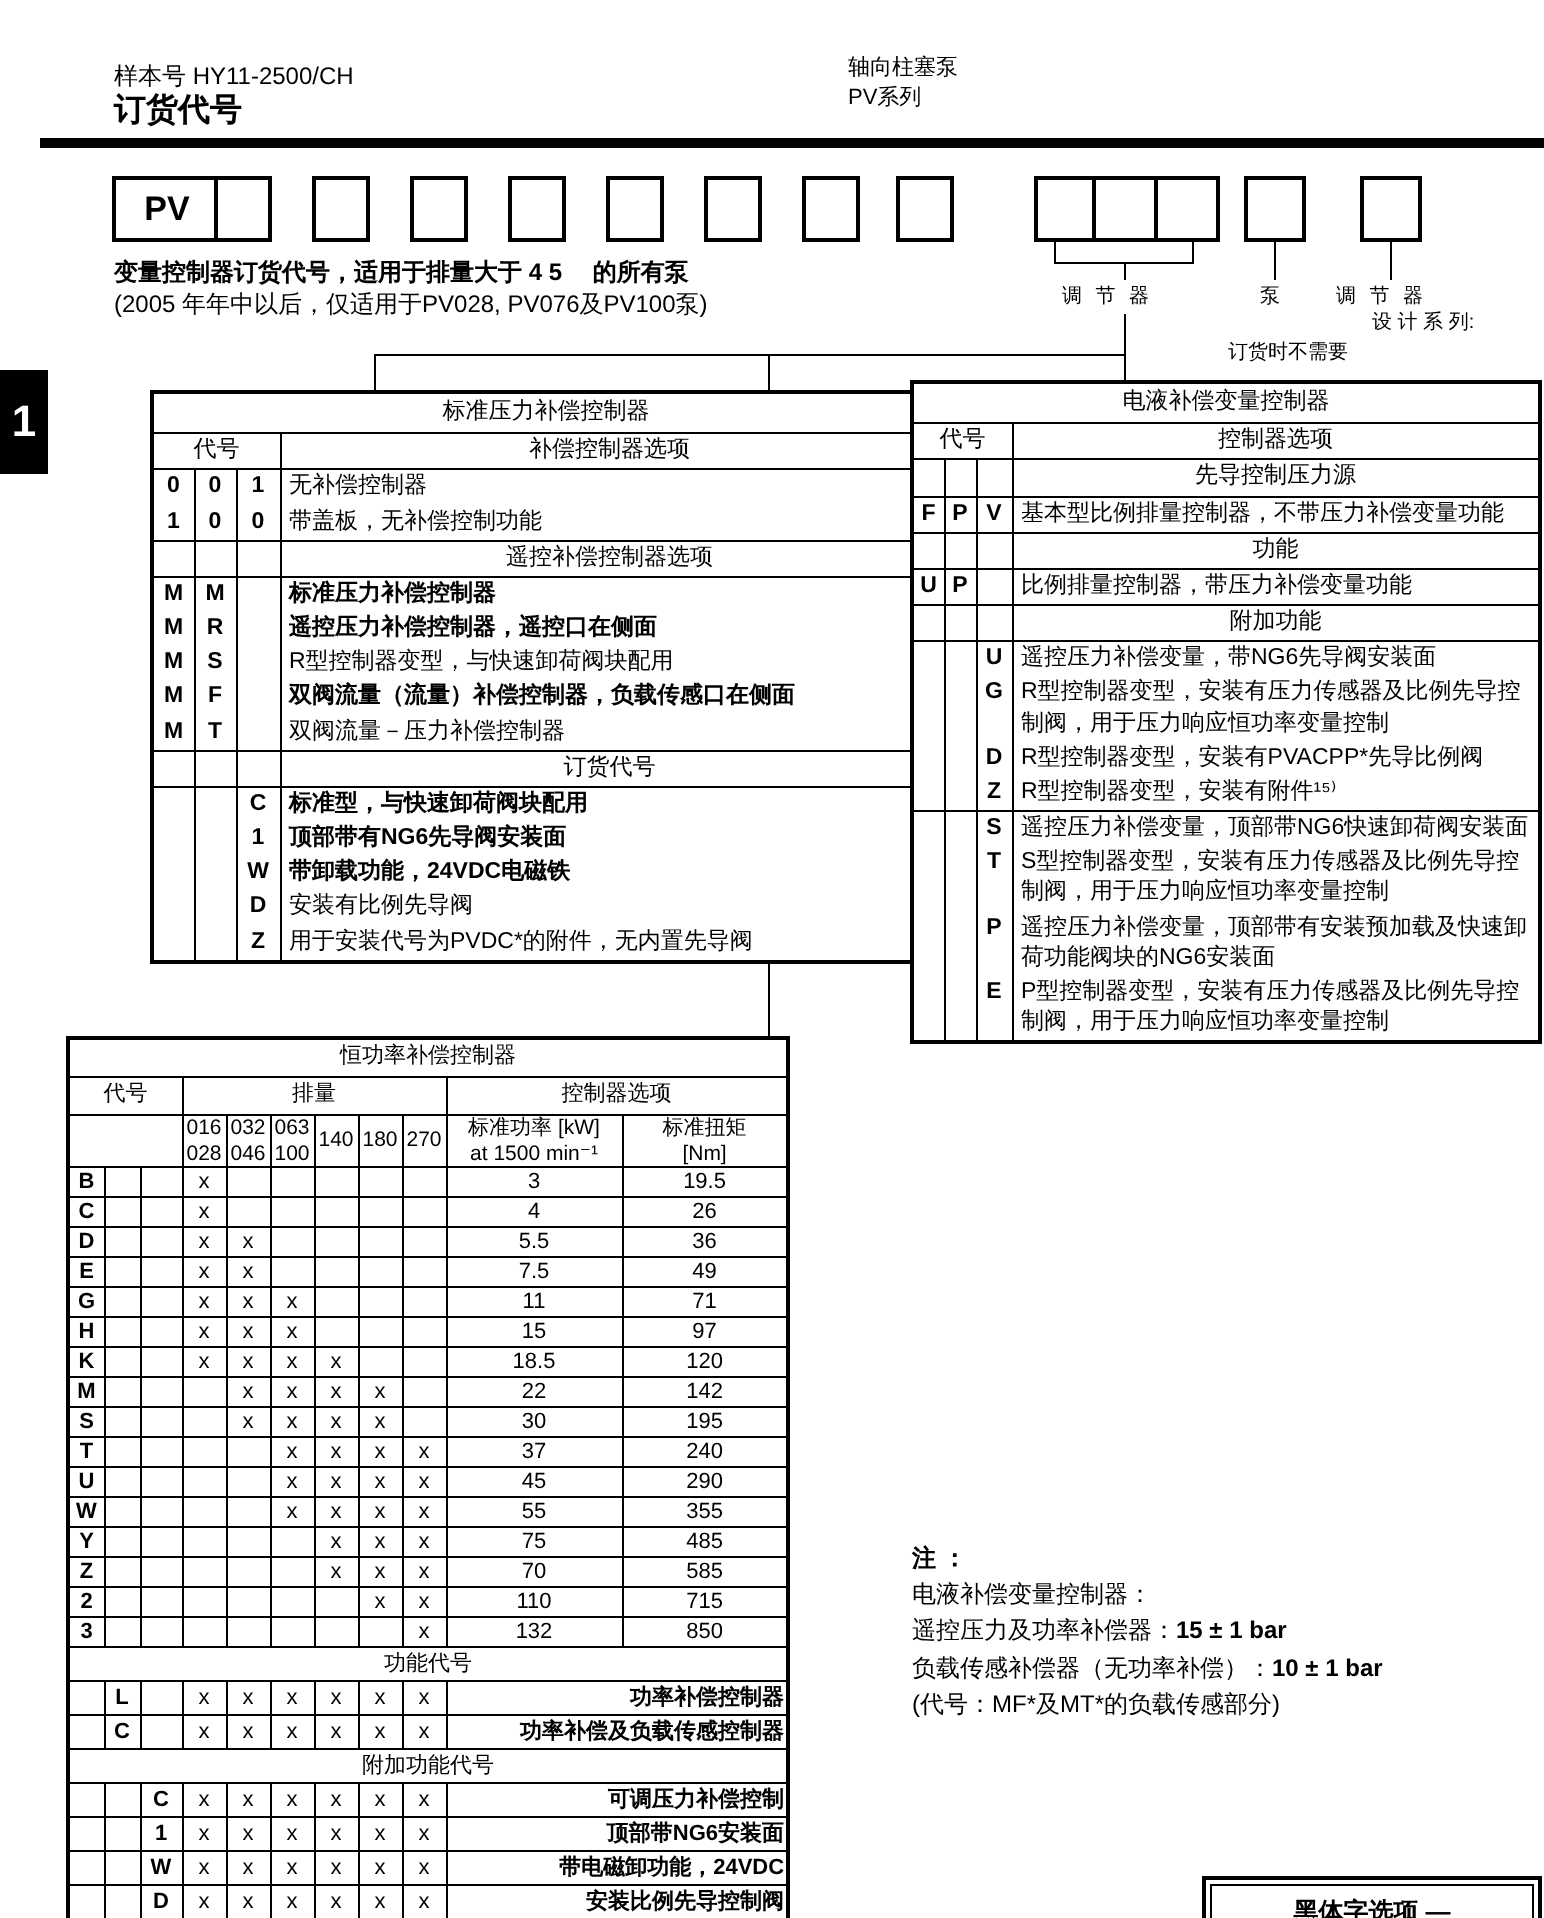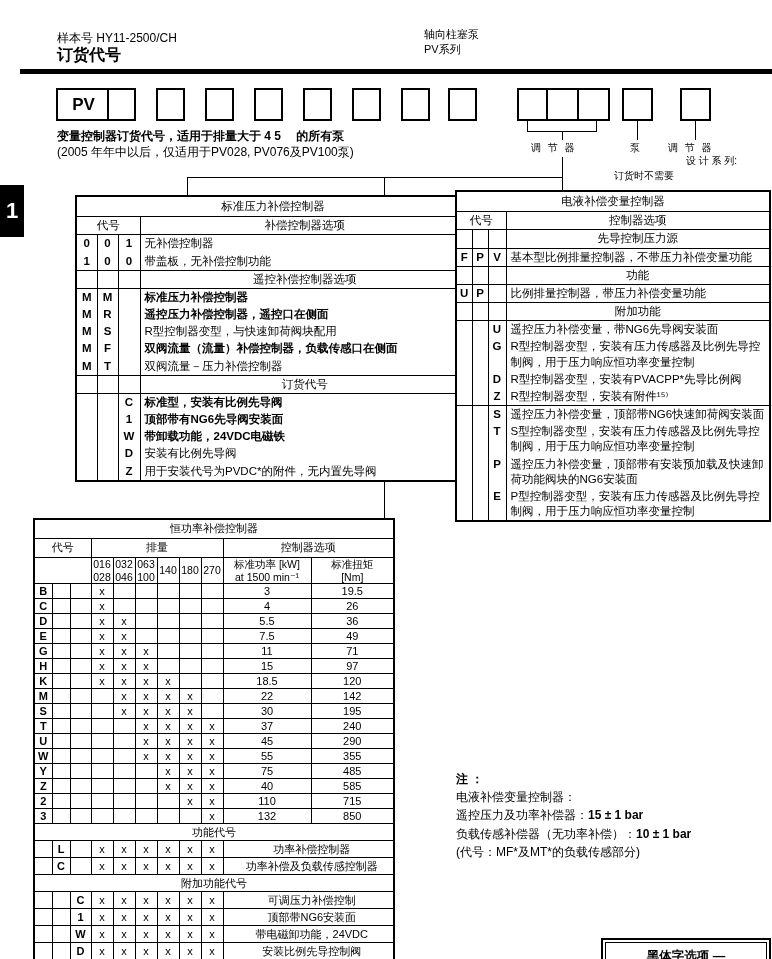--- a/index.html
+++ b/index.html
@@ -38,21 +38,21 @@
   table.ctable td.t-title{text-align:center;padding:2px 0;}
   table.ctable td.t-head{text-align:center;}
   table.ctable td.code{text-align:center;font-weight:bold;padding:1px 1px;}
   table.ctable td.sect{text-align:center;margin-left:44px;}
   table.ctable td.desc.bold{font-weight:bold;}
   
   table.ptable{border-collapse:collapse;border:2px solid #000;background:#fff;table-layout:fixed;}
   table.ptable td{border:1px solid #000;text-align:center;font-size:11px;
                   padding:0 1px;line-height:1.2;vertical-align:middle;overflow:hidden;}
   table.ptable td.dhead{font-size:10.5px;white-space:pre-line;}
-  table.ptable td.dtext{text-align:center;padding-left:8px;}
+  table.ptable td.dtext{text-align:right;padding-left:8px;font-weight:bold;}
   table.ptable td.pcode{font-weight:bold;}
   table.ptable tr.h18 td{height:18px;}
   table.ptable tr.h14 td{height:14px;}
   table.ptable tr.h16 td{height:16px;}
   
   .notes{position:absolute;left:456px;top:770px;font-size:12px;line-height:1.52;}
   .notes .b{font-weight:bold;}
   
   .fbox-outer{position:absolute;left:601px;top:938px;width:170px;height:40px;
               border:2px solid #000;box-sizing:border-box;}
@@ -174,21 +174,21 @@
         <tr class="hl">
           <td class="code"></td>
           <td class="code"></td>
           <td class="code"></td>
           <td class="sect">订货代号</td>
         </tr>
         <tr class="hl">
           <td class="code"></td>
           <td class="code"></td>
           <td class="code">C</td>
-          <td class="desc bold">标准型，安装有比例先导阀</td>
+          <td class="desc bold">标准型，与快速卸荷阀块配用</td>
         </tr>
         <tr>
           <td class="code"></td>
           <td class="code"></td>
           <td class="code">1</td>
           <td class="desc bold">顶部带有NG6先导阀安装面</td>
         </tr>
         <tr>
           <td class="code"></td>
           <td class="code"></td>
@@ -517,21 +517,21 @@
         <tr class="h14">
           <td class="pcode">Z</td>
           <td></td>
           <td></td>
           <td></td>
           <td></td>
           <td></td>
           <td>x</td>
           <td>x</td>
           <td>x</td>
-          <td>40</td>
+          <td>70</td>
           <td>585</td>
         </tr>
         <tr class="h14">
           <td class="pcode">2</td>
           <td></td>
           <td></td>
           <td></td>
           <td></td>
           <td></td>
           <td></td>

